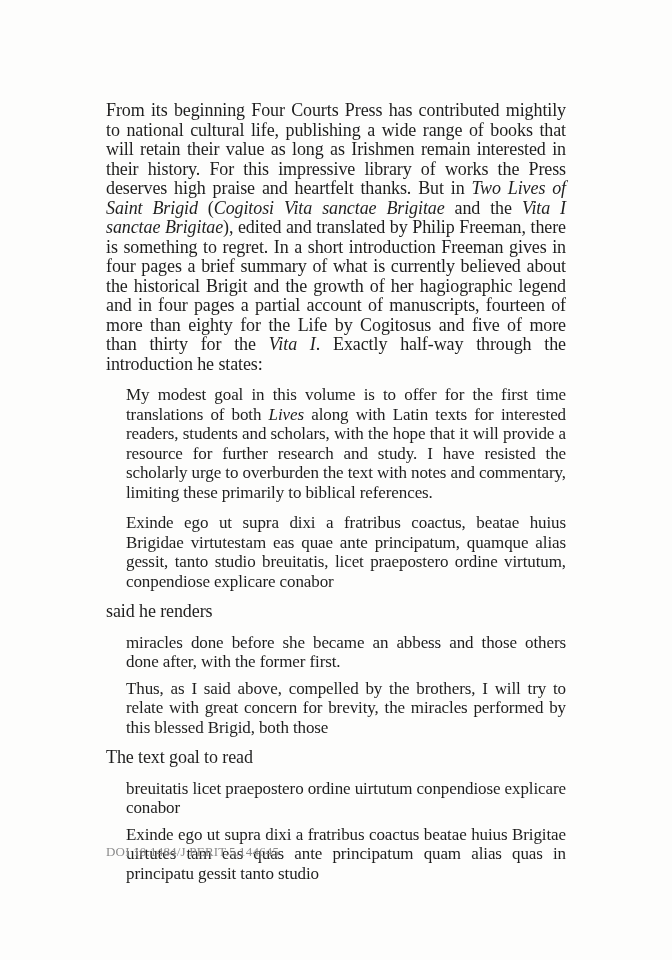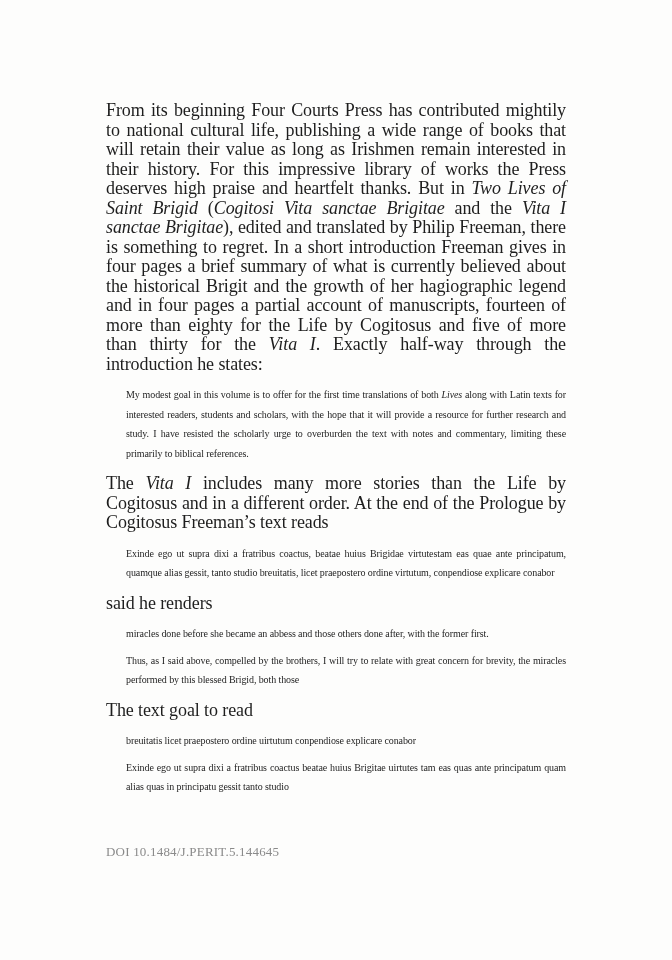--- a/index.html
+++ b/index.html
@@ -29,21 +29,21 @@
   .body-para {
     font-size: 18px;
     line-height: 19.5px;
     letter-spacing: -0.1px;
     text-align: justify;
     margin: 0 0 11px 0;
   }
   blockquote {
     margin: 0 0 11px 20px;
     padding: 0;
-    font-size: 10px;
+    font-size: 17px;
     line-height: 19.5px;
     letter-spacing: -0.1px;
     text-align: justify;
   }
   blockquote p { margin: 0 0 7px 0; }
   blockquote p:last-child { margin-bottom: 0; }
   em { font-style: italic; }
   .page-footer {
     position: absolute;
     left: 106px; width: 460px; top: 845px;
@@ -63,21 +63,20 @@
 <div class="page">
   <main class="content">
 
 
     <p class="body-para"><span>From its beginning Four Courts Press has contributed mightily to national cultural life, publishing a wide range of books that will retain their value as long as Irishmen remain interested in their history. For this impressive library of works the Press deserves high praise and heartfelt thanks. But in </span><em>Two Lives of Saint Brigid</em><span> (</span><em>Cogitosi Vita sanctae Brigitae</em><span> and the </span><em>Vita I sanctae Brigitae</em><span>), edited and translated by Philip Freeman, there is something to regret. In a short introduction Freeman gives in four pages a brief summary of what is currently believed about the historical Brigit and the growth of her hagiographic legend and in four pages a partial account of manuscripts, fourteen of more than eighty for the Life by Cogitosus and five of more than thirty for the </span><em>Vita I</em><span>. Exactly half-way through the introduction he states:</span></p>
 
     <blockquote>
       <p><span>My modest goal in this volume is to offer for the first time translations of both </span><em>Lives</em><span> along with Latin texts for interested readers, students and scholars, with the hope that it will provide a resource for further research and study. I have resisted the scholarly urge to overburden the text with notes and commentary, limiting these primarily to biblical references.</span></p>
     </blockquote>
 
-    <p class="body-para"><span>The </span><em>Vita I</em><span> includes many more stories than the Life by Cogitosus and in a different order. At the end of the Prologue by Cogitosus Freeman’s text reads</span></p>
 
     <blockquote>
       <p><span>Exinde ego ut supra dixi a fratribus coactus, beatae huius Brigidae virtutestam eas quae ante principatum, quamque alias gessit, tanto studio breuitatis, licet praepostero ordine virtutum, conpendiose explicare conabor</span></p>
     </blockquote>
 
     <p class="body-para"><span>said he renders</span></p>
 
     <blockquote>
       <p><span>miracles done before she became an abbess and those others done after, with the former first.</span></p>
       <p><span>Thus, as I said above, compelled by the brothers, I will try to relate with great concern for brevity, the miracles performed by this blessed Brigid, both those</span></p>

